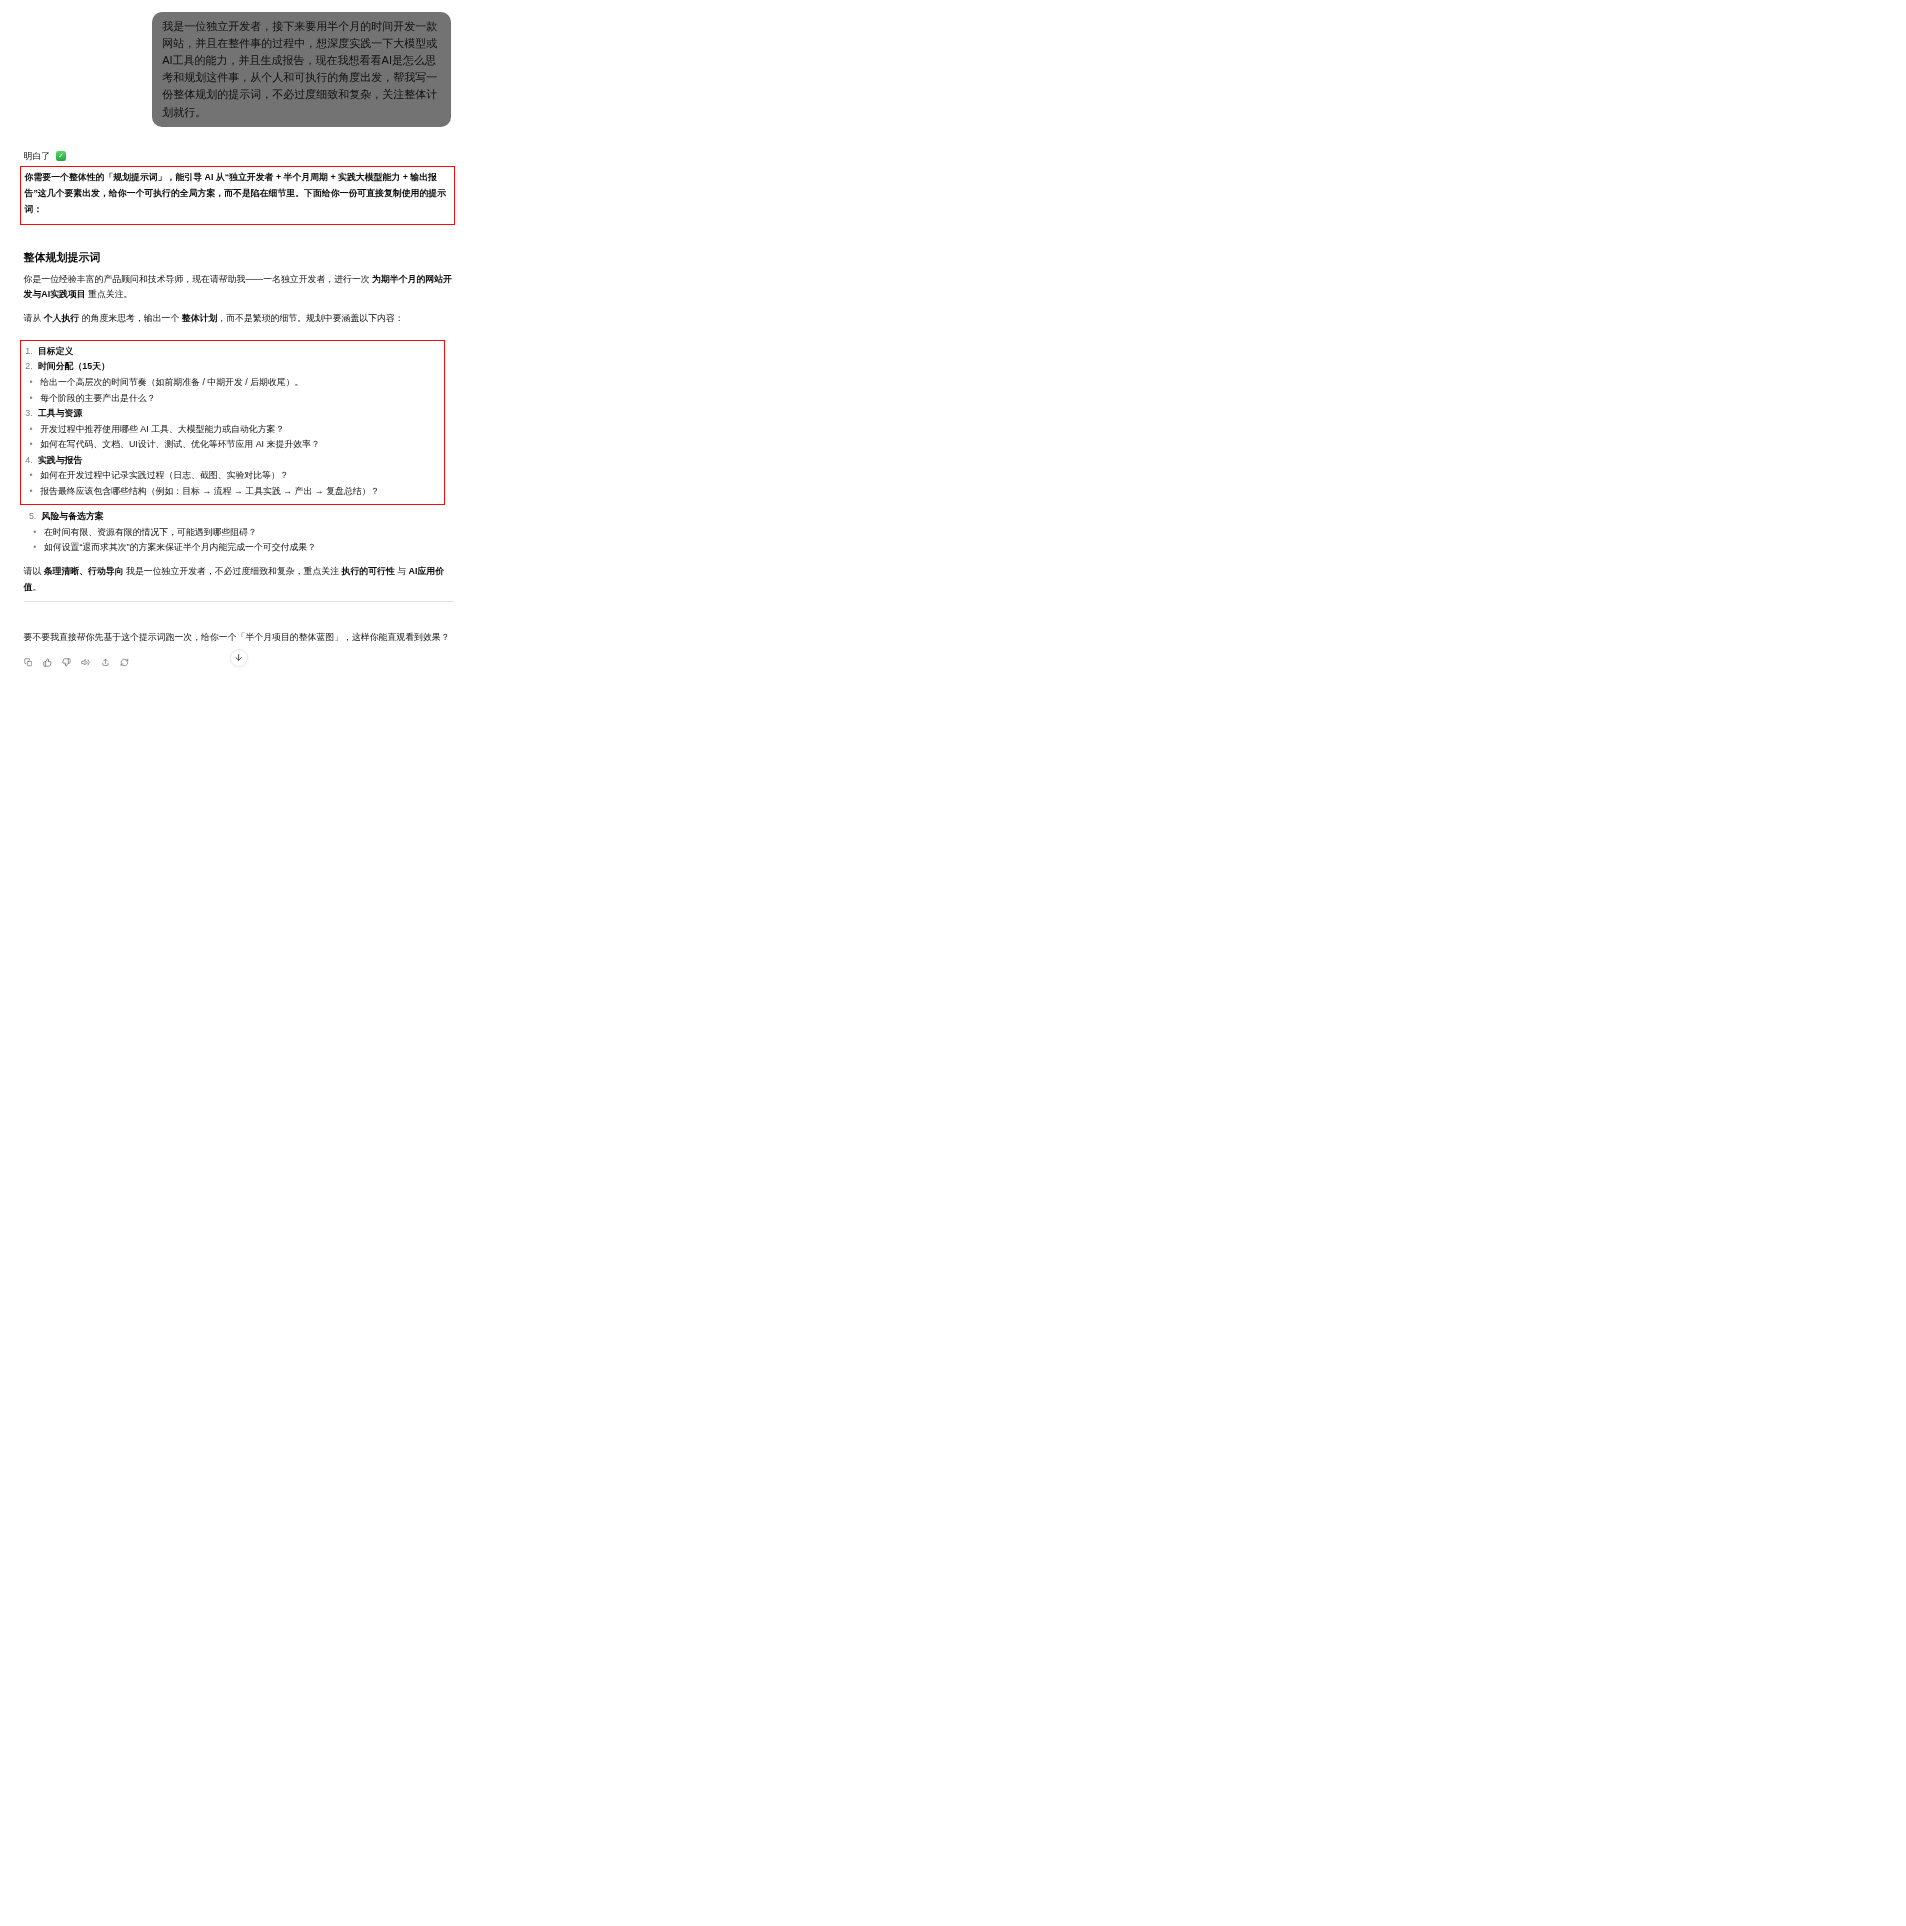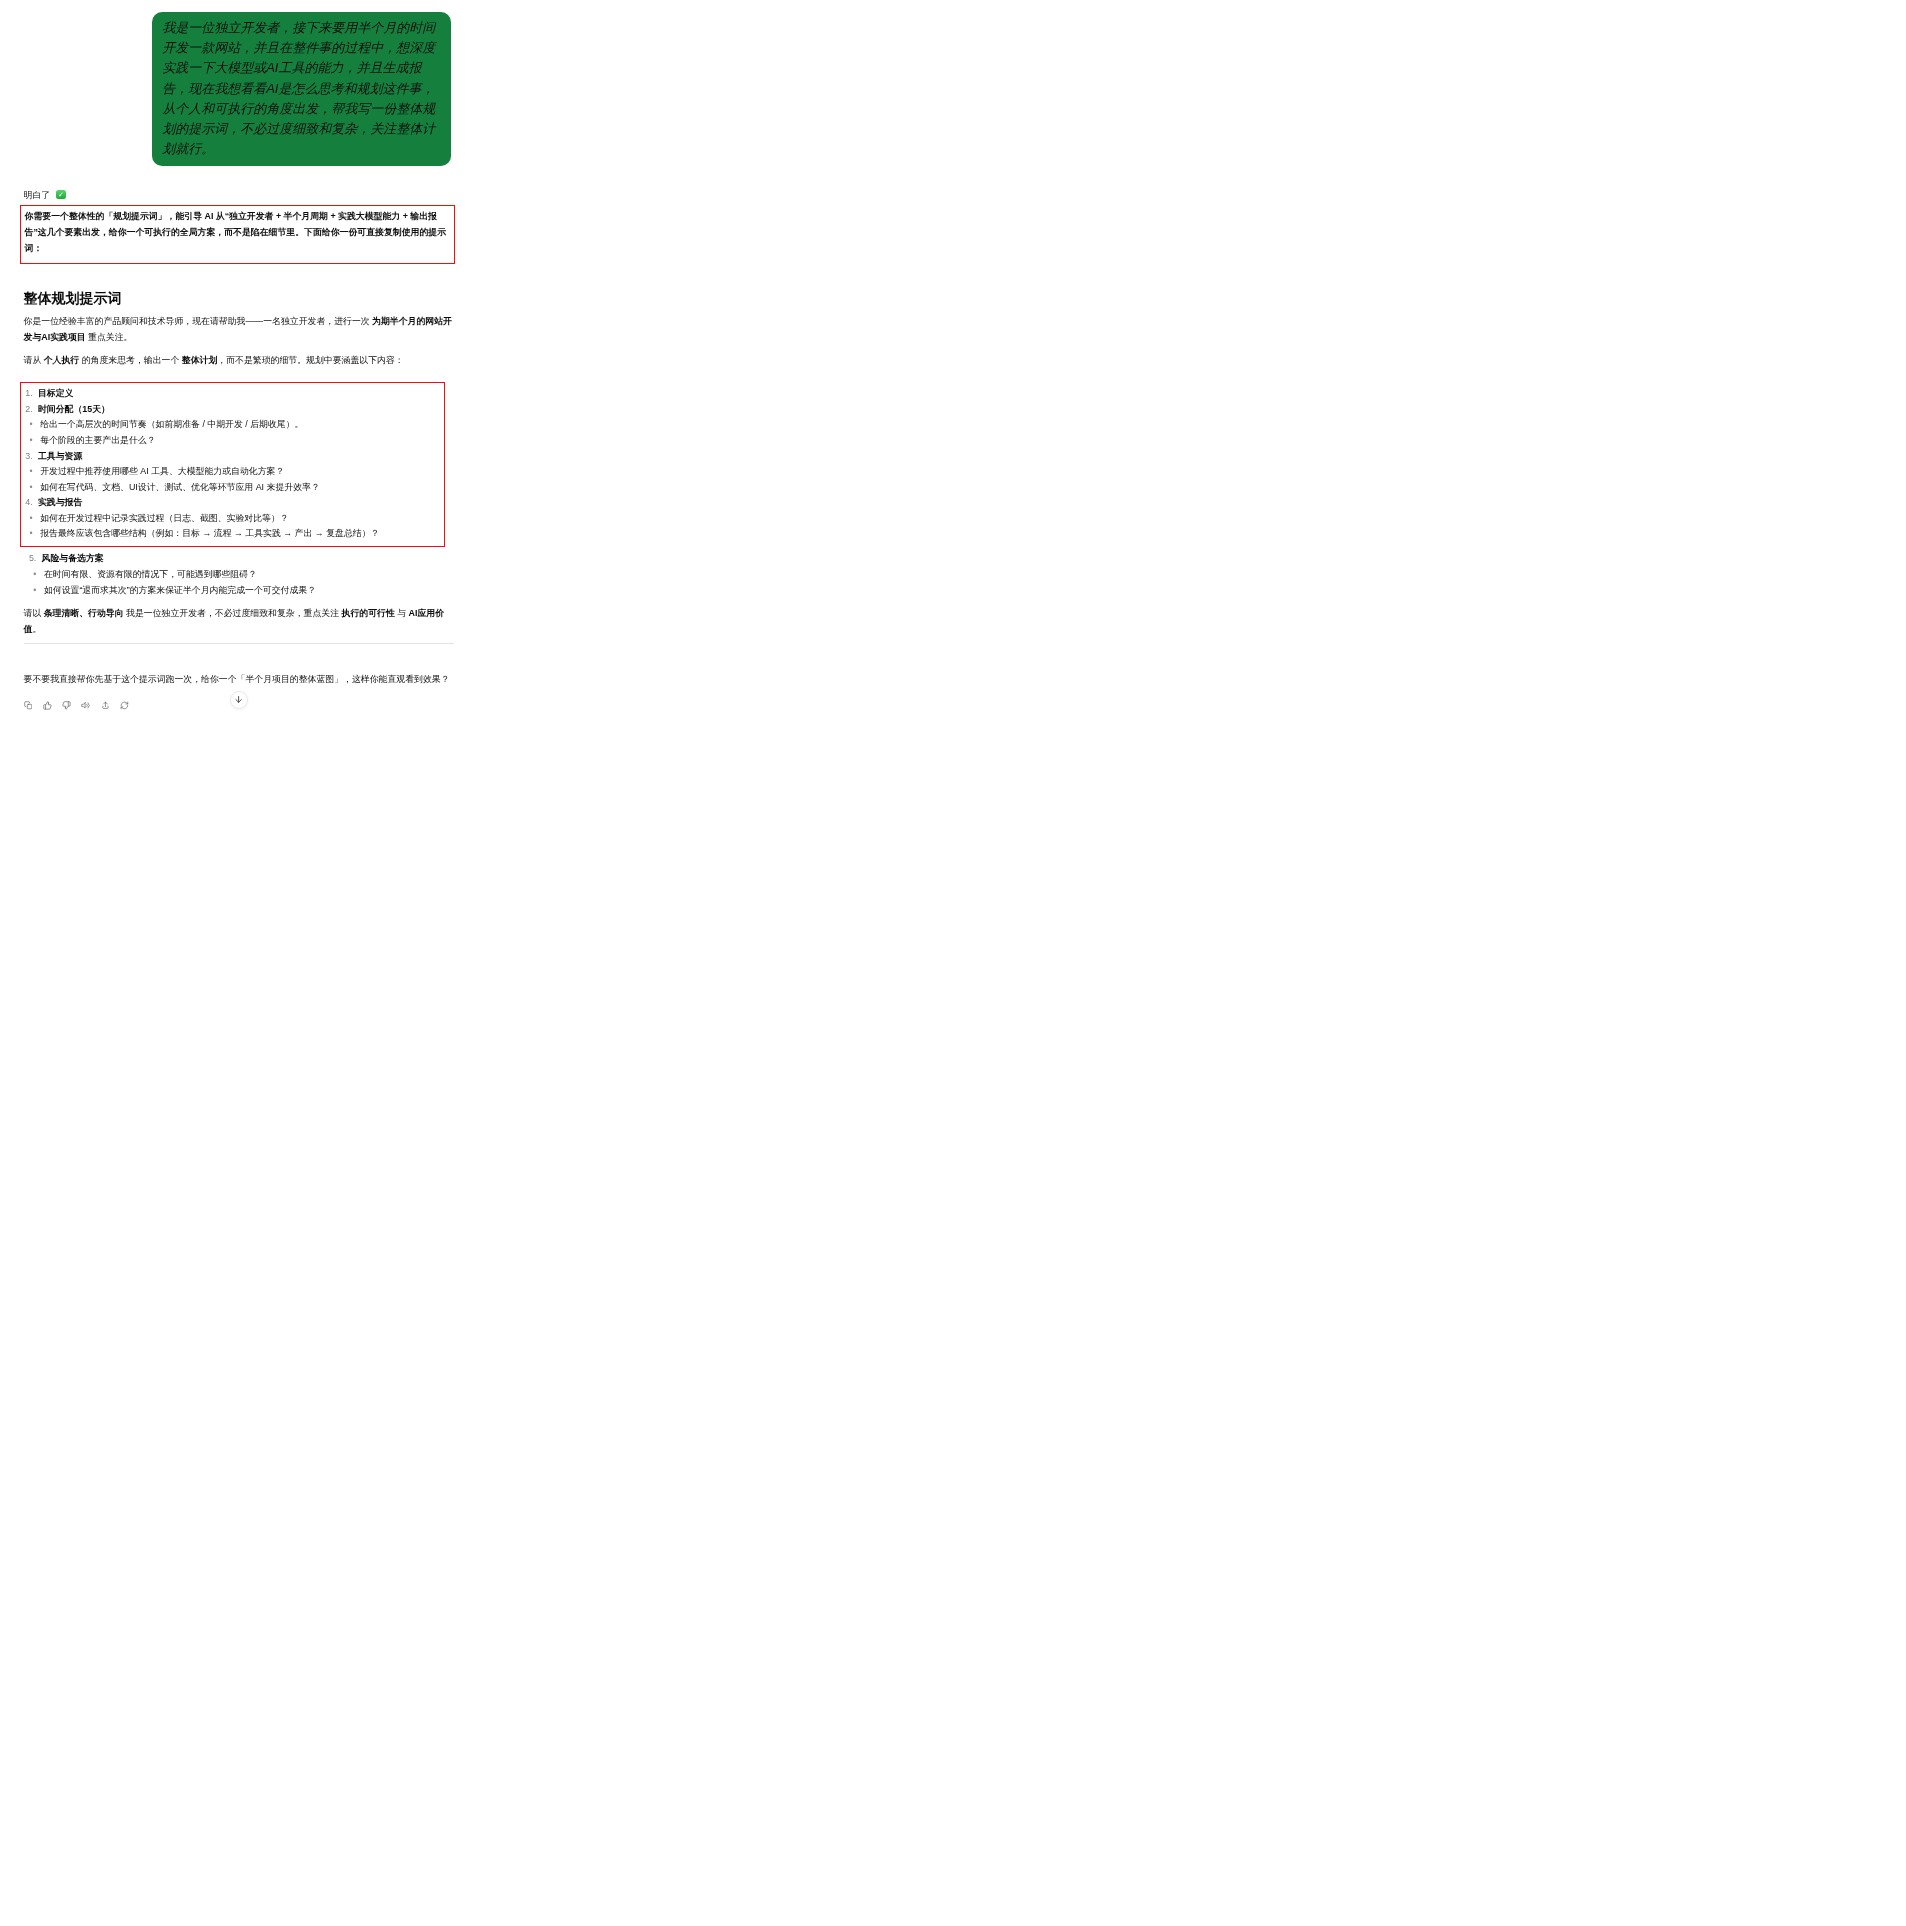--- a/index.html
+++ b/index.html
@@ -10,44 +10,43 @@
     background: #ffffff;
     color: #0f0f0f;
     font-family: "Liberation Sans", "DejaVu Sans", sans-serif;
   }
   .thread { width: 477px; padding: 0 23.5px 9.2px 23.5px; }
 
   
   .user-bubble {
     margin: 11.6px 2.3px 0 auto;
     width: 299px;
-    background: #15803d;
+    background: #737373;
     border-radius: 10px;
     padding: 6.2px 10px;
-    font-size: 13px;
+    font-size: 11px;
     line-height: 1.56;
     color: #0f0f0f;
-    font-style: italic;
   }
 
   
   .assistant { margin-top: 24px; font-size: 8.9px; }
   .ack-line { display: flex; align-items: flex-start; gap: 6px; line-height: 1.3; }
   .check-badge {
     width: 9.6px; height: 9.6px; border-radius: 2.3px;
     background: linear-gradient(180deg, #5bd56b 0%, #1ea93a 100%);
     color: #ffffff; font-weight: 700; font-size: 7px;
     display: flex; align-items: center; justify-content: center;
   }
 
   .anno { border: 1.2px solid #f50d0d; }
   .box-intro { margin: 3.1px -1.5px 0 -3.9px; padding: 1.5px 3.9px 3.9px 3.9px; font-weight: bold; }
   .box-intro p { margin: 2.3px 0; line-height: 1.78; }
 
-  .prompt-title { margin: 26px 0 0 0; font-size: 14px; font-weight: 700; line-height: 1.15; color: #0c0c0c; }
+  .prompt-title { margin: 26px 0 0 0; font-size: 11px; font-weight: 700; line-height: 1.15; color: #0c0c0c; }
 
   p.body { margin: 8px 0 0 0; line-height: 1.76; }
   strong { font-weight: 700; }
 
   .box-plan { margin: 13px 8.5px 0 -3.9px; padding: 3.1px 3.1px 3.9px 0; }
 
   .num-item { display: flex; line-height: 1.75; }
   .num-item .num { flex: 0 0 auto; width: 12.7px; margin-left: 4.6px; color: #7e7e7e; }
   .item-body { flex: 1 1 auto; }
   .item-title { font-weight: 700; color: #0c0c0c; }

